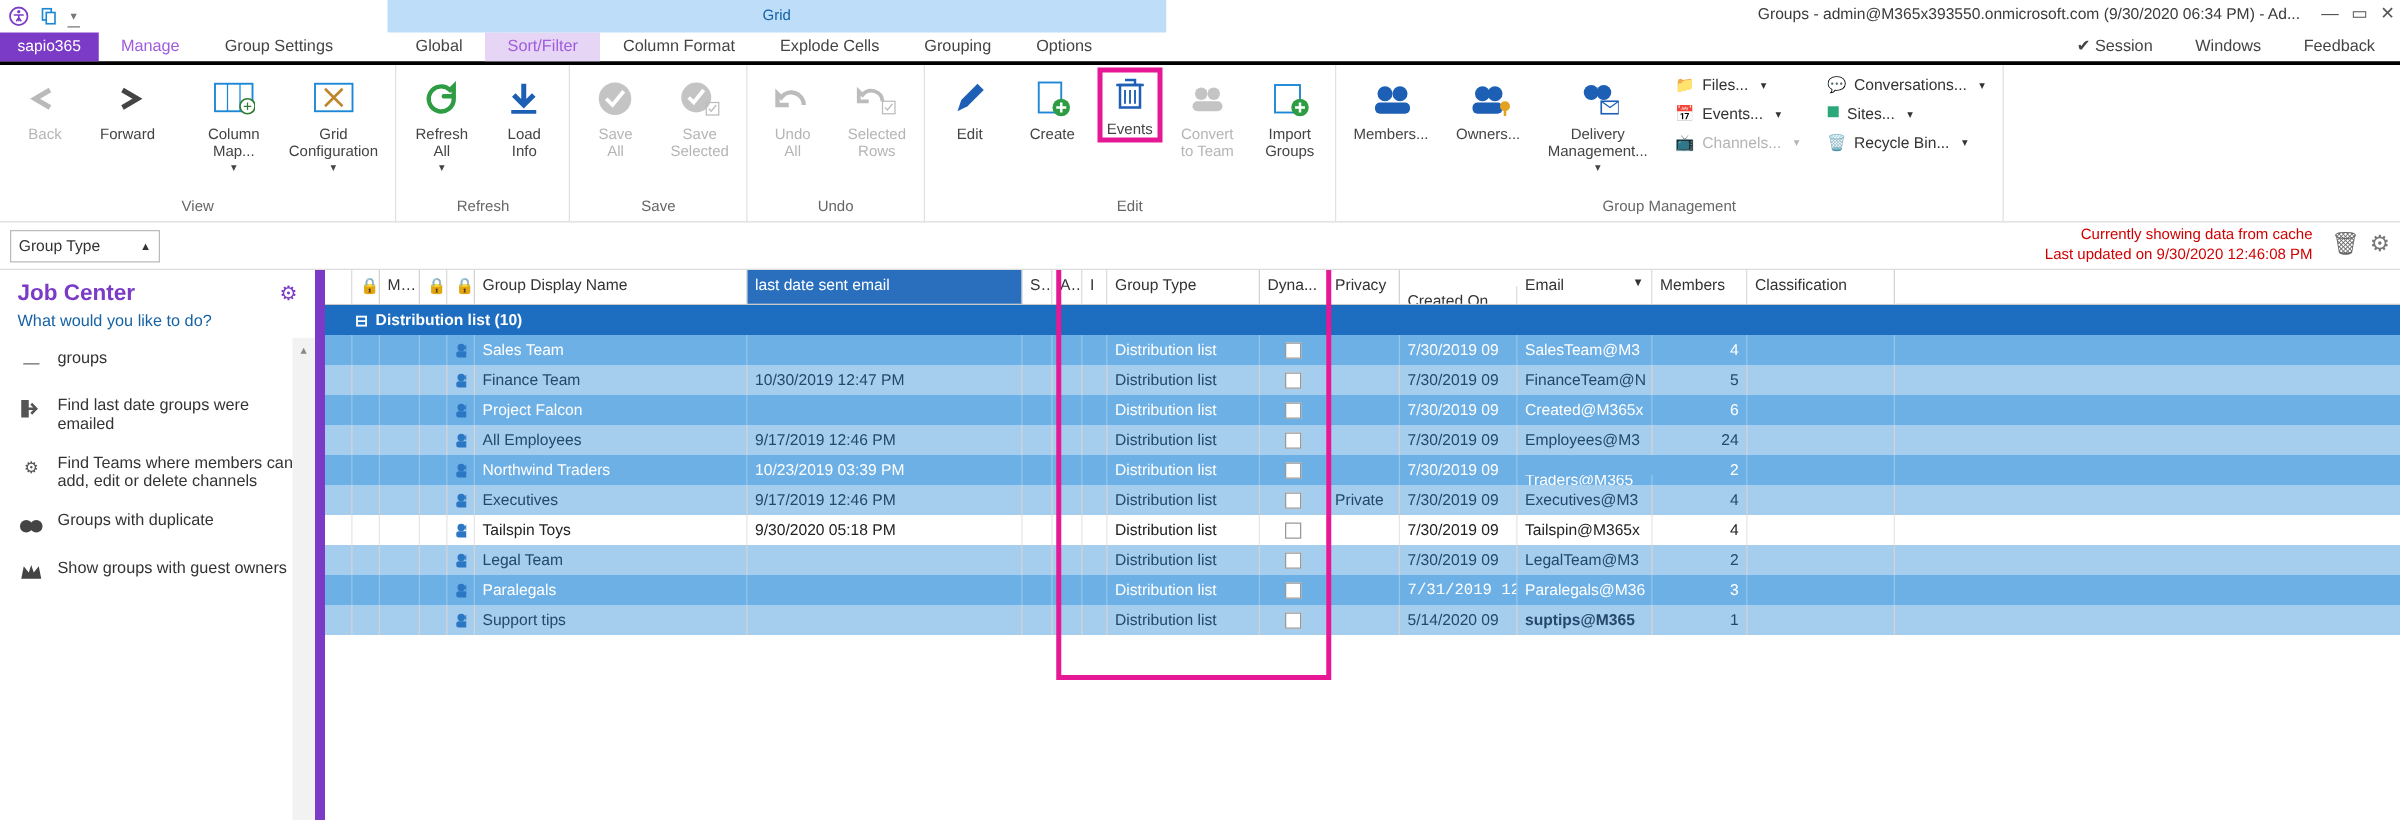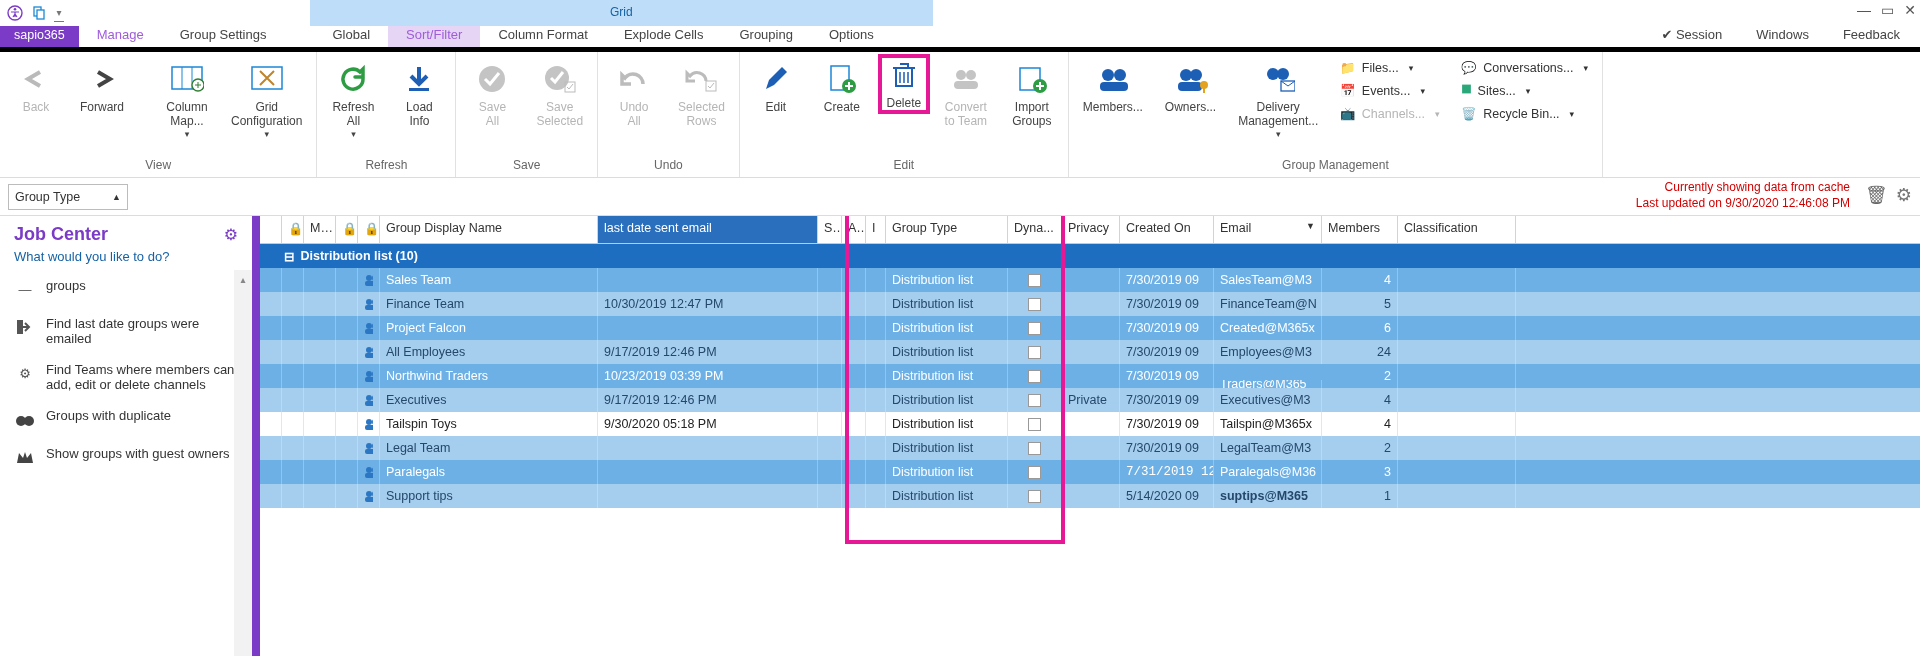--- a/index.html
+++ b/index.html
@@ -6,21 +6,21 @@
   body { background: #fff; font-size: 12.5px; color: #333; width: 1920px; height: 656px; overflow: hidden; user-select: none; }
 
   .titlebar { height: 26px; background: #fff; display: flex; align-items: center; position: relative; }
   .title-icons { display: flex; gap: 6px; padding-left: 6px; }
   .title-icons span { width: 18px; height: 18px; display: inline-flex; align-items: center; justify-content: center; }
   .tabstrip-top { position: absolute; left: 310px; top: 0; height: 26px; display:flex; align-items:stretch; }
   .grid-tab { background: #BDDDF8; color: #1562a5; padding: 5px 300px; font-size: 12px; }
   .win-title { position: absolute; right: 80px; top: 4px; font-size: 12.5px; color:#3b3b3b; }
   .win-controls { position: absolute; right: 4px; top: 2px; display:flex; gap:10px; font-size: 14px; color:#555; }
 
-  .ribbon-tabs { height: 26px; background:#fff; display:flex; align-items:flex-end; border-bottom: 5px solid #000000; }
+  .ribbon-tabs { height: 26px; background:#fff; display:flex; align-items:flex-end; border-bottom: 3px solid #000000; }
   .app-btn { background:#7B3BC6; color:#fff; padding:5px 14px; font-size:12.5px; }
   .rtab { padding:5px 18px; font-size:13px; color:#444; }
   .rtab.active { color:#9f5cdc; }
   .rtab.hl { background:#e6d5f4; color:#9f5cdc; }
   .session-chk { margin-left:auto; display:flex; gap:34px; padding:5px 20px; color:#444; font-size:13px; }
 
   .ribbon { height: 126px; background:#fff; border-bottom:1px solid #dcdcdc; display:flex; align-items:stretch; }
   .group { border-right:1px solid #e1e1e1; padding:6px 10px 2px; display:flex; flex-direction:column; }
   .group-buttons { display:flex; gap:14px; flex:1; align-items:flex-start; }
   .bigbtn { display:flex; flex-direction:column; align-items:center; justify-content:flex-start; padding:4px 4px 0; min-width:52px; text-align:center; line-height:1.2; color:#444; font-size:12px; cursor:pointer; }
@@ -82,20 +82,21 @@
       <svg width="16" height="16" viewBox="0 0 16 16">
           <rect x="3" y="2" width="7" height="9" fill="none" stroke="#1b87d6" stroke-width="1.3"></rect>
           <rect x="6" y="5" width="7" height="9" fill="#fff" stroke="#1b87d6" stroke-width="1.3"></rect>
         </svg>
     </span>
     <span style="font-size:10px;color:#777;border-bottom:1px solid #777;width:10px;">▾</span>
   </div>
   <div class="tabstrip-top">
       <div class="grid-tab">Grid</div>
     </div>
+  <div class="win-title">Groups - admin@M365x393550.onmicrosoft.com (9/30/2020 06:34 PM) - Ad...</div>
   <div class="win-controls">
     <span>—</span>
     <span>▭</span>
     <span>✕</span>
   </div>
 </div>
 
 <div class="ribbon-tabs">
   <div class="app-btn">sapio365</div>
   <div class="rtab active">Manage</div>
@@ -256,21 +257,21 @@
         <span>Create</span>
       </div>
       <div class="bigbtn highlight-box" style="padding:4px 10px">
         <div class="ico">
             <svg width="30" height="30">
               <rect x="7" y="8" width="16" height="18" fill="none" stroke="#1d5fb5" stroke-width="2"></rect>
               <path d="M4 8h22M11 4h8v4" fill="none" stroke="#1d5fb5" stroke-width="2"></path>
               <path d="M11 12v11M15 12v11M19 12v11" stroke="#1d5fb5" stroke-width="1.5"></path>
             </svg>
           </div>
-        <span>Delete</span>
+        <span>Events</span>
       </div>
       <div class="bigbtn disabled">
         <div class="ico">
             <svg width="30" height="26">
               <circle cx="10" cy="9" r="5" fill="#c4c4c4"></circle>
               <circle cx="20" cy="9" r="5" fill="#c4c4c4"></circle>
               <rect x="3" y="15" width="24" height="8" rx="4" fill="#c4c4c4"></rect>
             </svg>
           </div>
         <span>Convert<br>to Team</span>
@@ -437,21 +438,21 @@
         <div class="gh-cell" style="width: 22px;"><span class="lock-icon">🔒</span></div>
         <div class="gh-cell" style="width: 22px;"><span class="lock-icon">🔒</span></div>
         <div class="gh-cell" style="width: 218px;">Group Display Name</div>
         <div class="gh-cell sorted" style="width: 220px;">last date sent email</div>
         <div class="gh-cell" style="width: 24px;">S...</div>
         <div class="gh-cell" style="width: 24px;">A...</div>
         <div class="gh-cell" style="width: 20px;">I</div>
         <div class="gh-cell" style="width: 122px;">Group Type</div>
         <div class="gh-cell" style="width: 54px;">Dyna...</div>
         <div class="gh-cell" style="width: 58px;">Privacy</div>
-        <div class="gh-cell" style="width: 94px;">Created On</div>
+        <div class="gh-cell" style="width: 94px; margin-top: 13px;">Created On</div>
         <div class="gh-cell" style="width: 108px;">Email <span style="float:right;font-size:9px">▼</span></div>
         <div class="gh-cell" style="width: 76px;">Members</div>
         <div class="gh-cell" style="width: 118px;">Classification</div>
       </div>
     <div class="grouprow">
         <span style="margin-right:6px">⊟</span>
         <span>Distribution list (10)</span>
       </div>
     <div id="gridbody">
         <div class="datarow sel">

